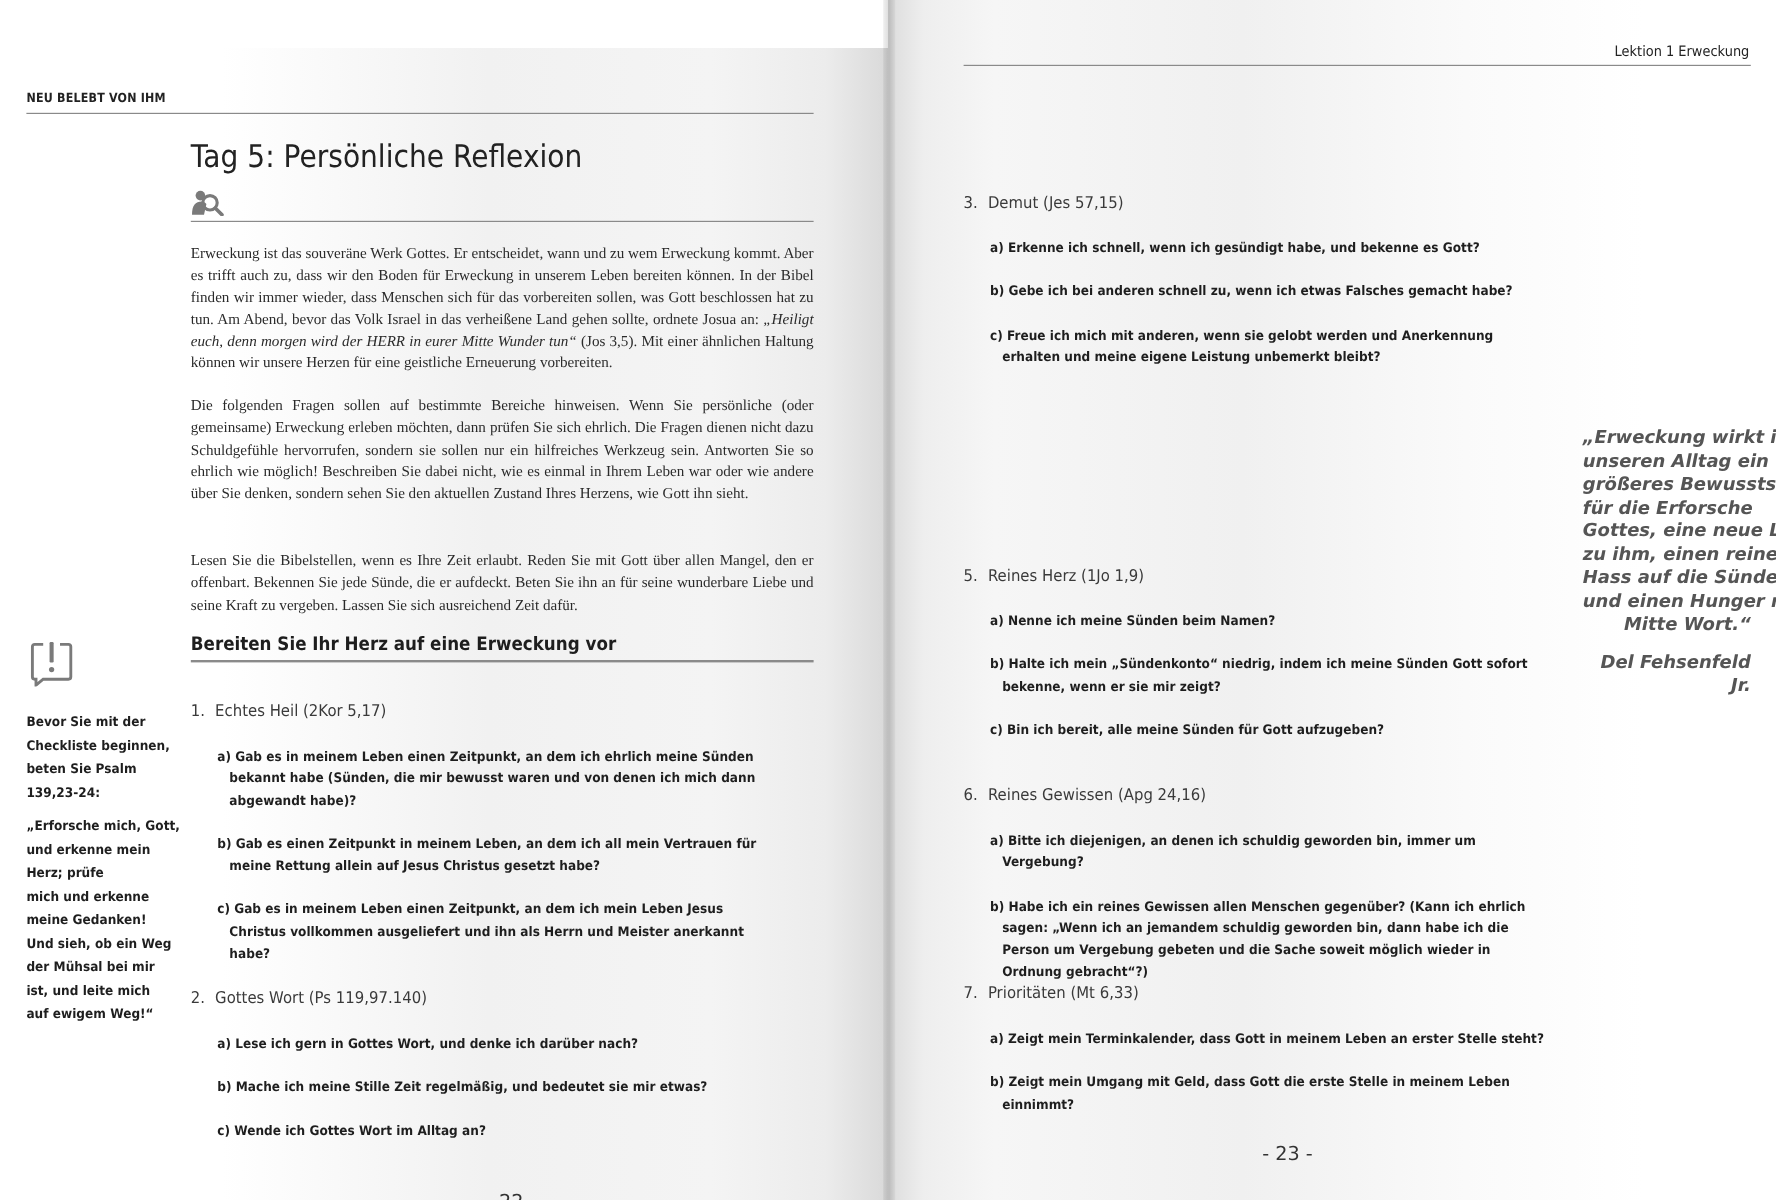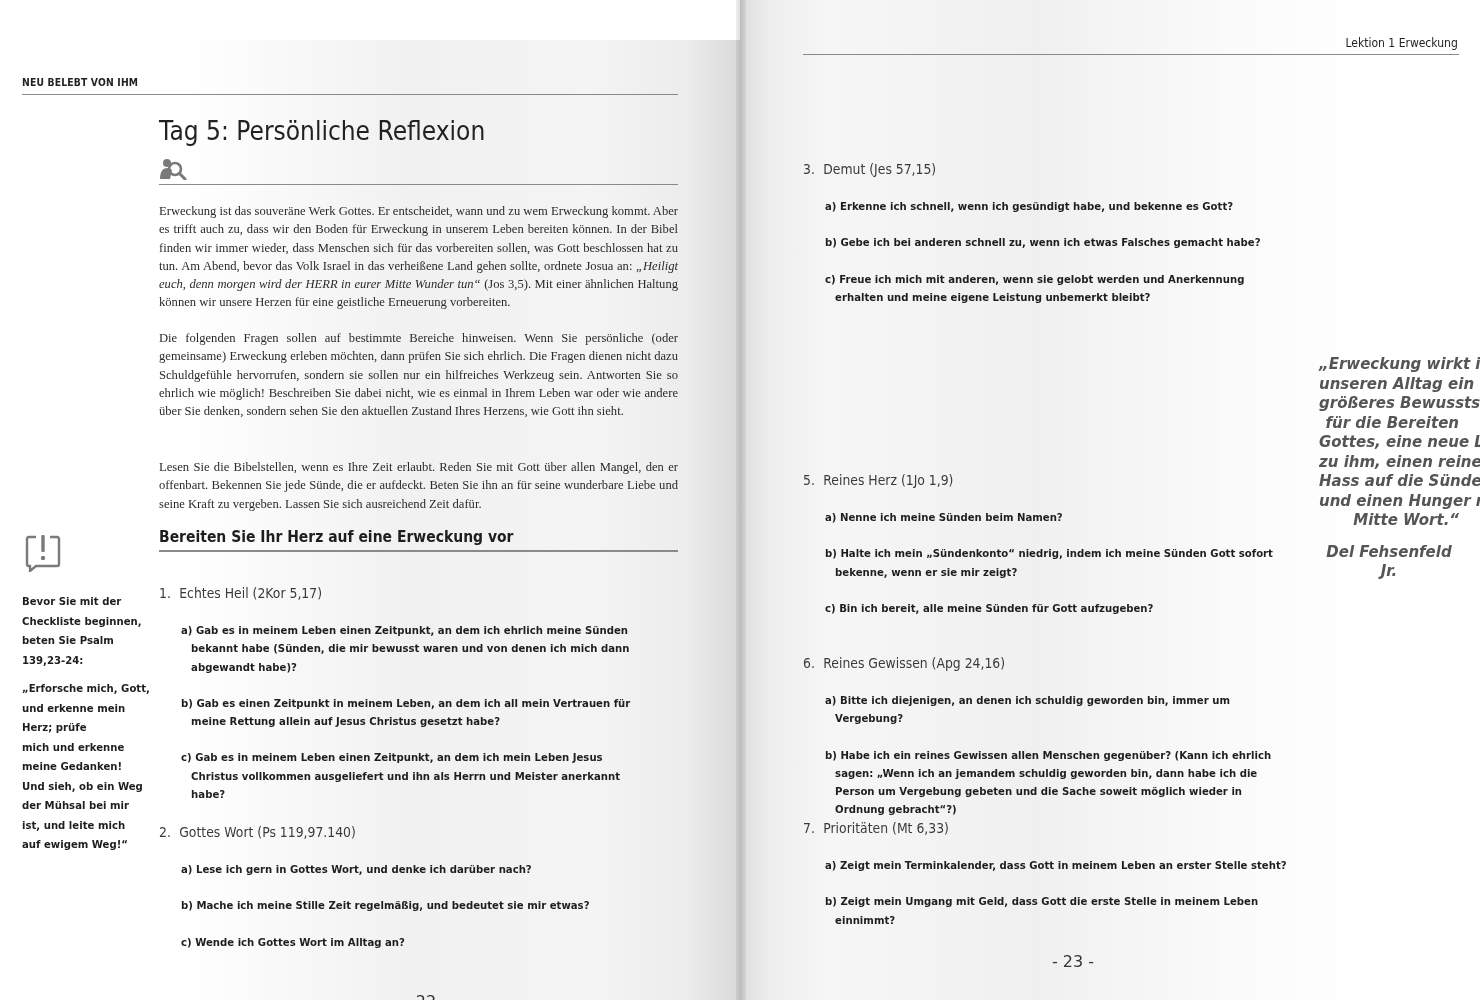--- a/index.html
+++ b/index.html
@@ -104,21 +104,21 @@
     width: 60px; text-align: right;
   }
 
   
   .pull-quote {
     position: absolute; right: 21px; top: 355px; width: 140px; text-align: right;
     font-family: "DejaVu Sans", sans-serif; font-style: italic; font-weight: bold;
     font-size: 15px; line-height: 19.5px; color: #555;
   }
   .pull-quote .line { display: block; white-space: nowrap; }
-  .pull-quote .author { margin-top: 12px; display: block; text-align: center; }
+  .pull-quote .author { margin-top: 12px; display: block; }
 </style>
 </head>
 <body>
 
 <div class="page page-left">
   <div class="running-head-left">NEU BELEBT VON IHM</div>
   <div class="head-rule-left"></div>
 
   <div class="lesson-title">Tag 5: Persönliche Reflexion</div>
   <svg class="title-icon" viewBox="0 0 28 22">
@@ -206,21 +206,21 @@
   <div class="qblock" style="left:63px; top:820px;">
     <div class="q-title"><span class="q-num">7.</span><span>Prioritäten (Mt 6,33)</span></div>
     <div class="q-item" style="margin-top:17px;">a) Zeigt mein Terminkalender, dass Gott in meinem Leben an erster Stelle steht?</div>
     <div class="q-item" style="margin-top:18px;">b) Zeigt mein Umgang mit Geld, dass Gott die erste Stelle in meinem Leben einnimmt?</div>
   </div>
 
   <div class="pull-quote">
     <span class="line">„Erweckung wirkt in</span>
     <span class="line">unseren Alltag ein</span>
     <span class="line">größeres Bewusstsein</span>
-    <span class="line">für die Bereiten</span>
+    <span class="line">für die Erforsche</span>
     <span class="line">Gottes, eine neue Liebe</span>
     <span class="line">zu ihm, einen reines</span>
     <span class="line">Hass auf die Sünde</span>
     <span class="line">und einen Hunger nach</span>
     <span class="line">Mitte Wort.“</span>
     <span class="author">Del Fehsenfeld Jr.</span>
   </div>
 
   <div class="page-number" style="left:294px;">- 23 -</div>
 </div>

